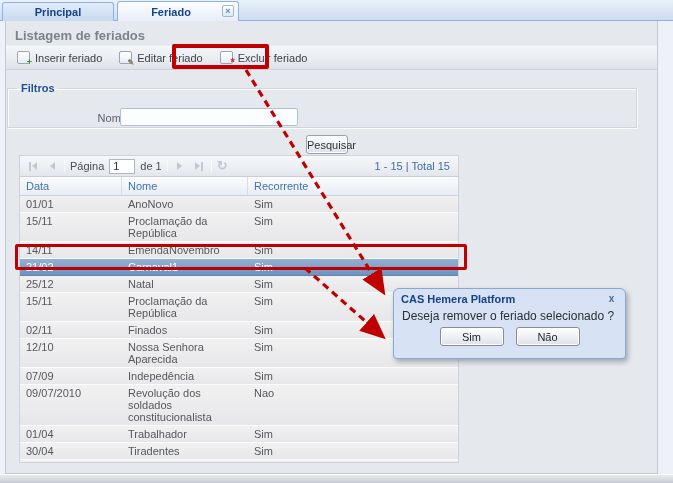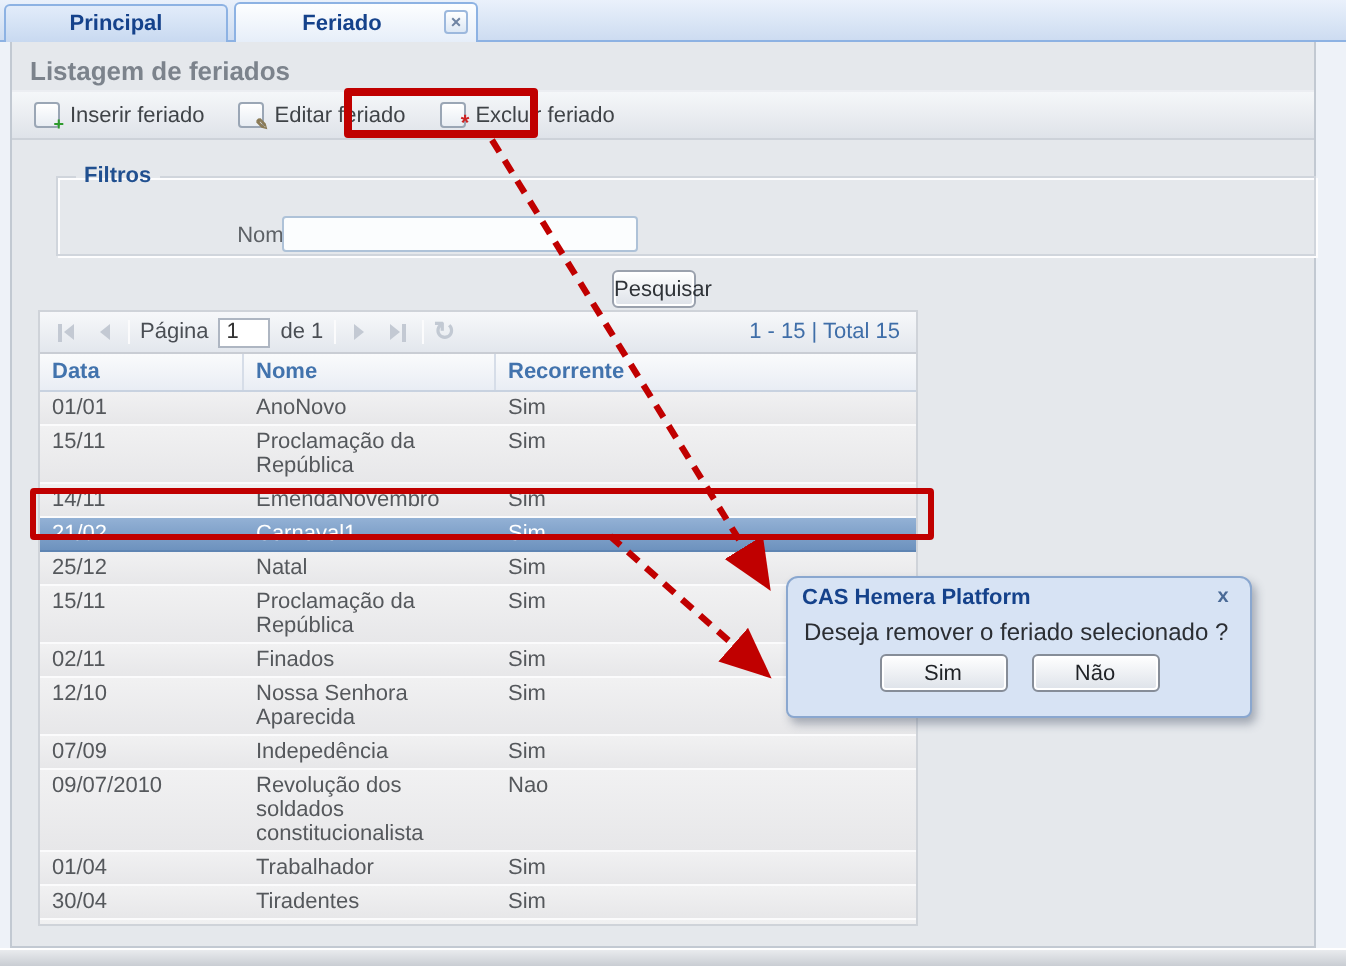--- a/index.html
+++ b/index.html
@@ -35,21 +35,21 @@
     color:#3f4347;cursor:pointer;background:transparent;border:0;font-size:11px;
     font-family:"Liberation Sans",sans-serif;}
   .doc-icon{position:relative;width:13px;height:13px;background:linear-gradient(#fff,#e8edf3);
     border:1px solid #9aa6b5;border-radius:2px;}
   .doc-badge{position:absolute;right:-3px;bottom:-4px;font-size:9px;font-weight:bold;line-height:9px;}
   .badge-green{color:#2e9b2e;}
   .badge-gray{color:#8a7a55;font-size:8px;}
   .badge-red{color:#cc2222;font-size:11px;}
 
   
-  .filters{position:absolute;left:22px;top:61px;width:630px;height:46px;
+  .filters{position:absolute;left:1px;top:61px;width:630px;height:46px;
     border:1px solid #d0d5dc;box-shadow:1px 1px 0 #fdfdfe inset,1px 1px 0 #fdfdfe;}
   .filters legend{margin-left:9px;padding:0 4px;font-weight:bold;color:#215090;}
   .fl-label{position:absolute;left:72px;top:18px;width:50px;text-align:right;color:#5d6166;}
   .fl-input{position:absolute;left:112px;top:14px;width:178px;height:18px;
     border:1px solid #aec2d8;border-radius:2px;background:#fbfdfe;padding:0 4px;
     font-family:"Liberation Sans",sans-serif;font-size:11px;color:#333;}
 
   .search-btn{position:absolute;left:300px;top:114px;width:42px;height:19px;
     background:linear-gradient(#feffff,#dde1e8);border:1px solid #9aa1ad;border-radius:3px;
     box-shadow:0 0 0 1px #fff inset;font-size:11px;color:#2f3338;cursor:pointer;
@@ -67,21 +67,21 @@
   .psep{width:1px;height:12px;background:#d2d6dc;border-right:1px solid #fbfbfc;}
   .plabel{color:#4a4e54;}
   .page-input{width:26px;height:15px;border:1px solid #aeb6c2;background:#fff;text-align:left;
     padding:0 3px;font-size:11px;font-family:"Liberation Sans",sans-serif;color:#333;}
   .refresh{color:#c2c9d3;font-size:13px;font-weight:bold;cursor:pointer;line-height:14px;}
   .pspacer{flex:1;}
   .prange{color:#3f6ea8;padding-right:2px;}
 
   .ghead{height:19px;display:flex;background:linear-gradient(#fafbfc,#e9edf4);
     border-bottom:1px solid #c8d2e0;}
-  .hcell{padding:3px 6px 0;font-weight:bold;color:#4273ad;cursor:pointer;}
+  .hcell{padding:3px 6px 0;font-weight:normal;color:#4273ad;cursor:pointer;}
   .c0{width:102px;} .c1{width:126px;} .c2{flex:1;}
   .hcell.c0,.hcell.c1{border-right:1px solid #d6dde8;}
 
   .grid-row{display:flex;background:linear-gradient(#f1f1f2,#e7e7e9);border-bottom:1px solid #fbfbfc;cursor:pointer;}
   .grid-cell{padding:2px 6px;line-height:12px;color:#55585c;}
   .grid-row.selected{background:linear-gradient(var(--selection_top),var(--selection_bottom));border-bottom-color:#5f85b3;}
   .grid-row.selected .grid-cell{color:#fff;}
 
   
   .ann-box{position:absolute;border:3px solid var(--annotation);border-radius:2px;z-index:50;pointer-events:none;}

